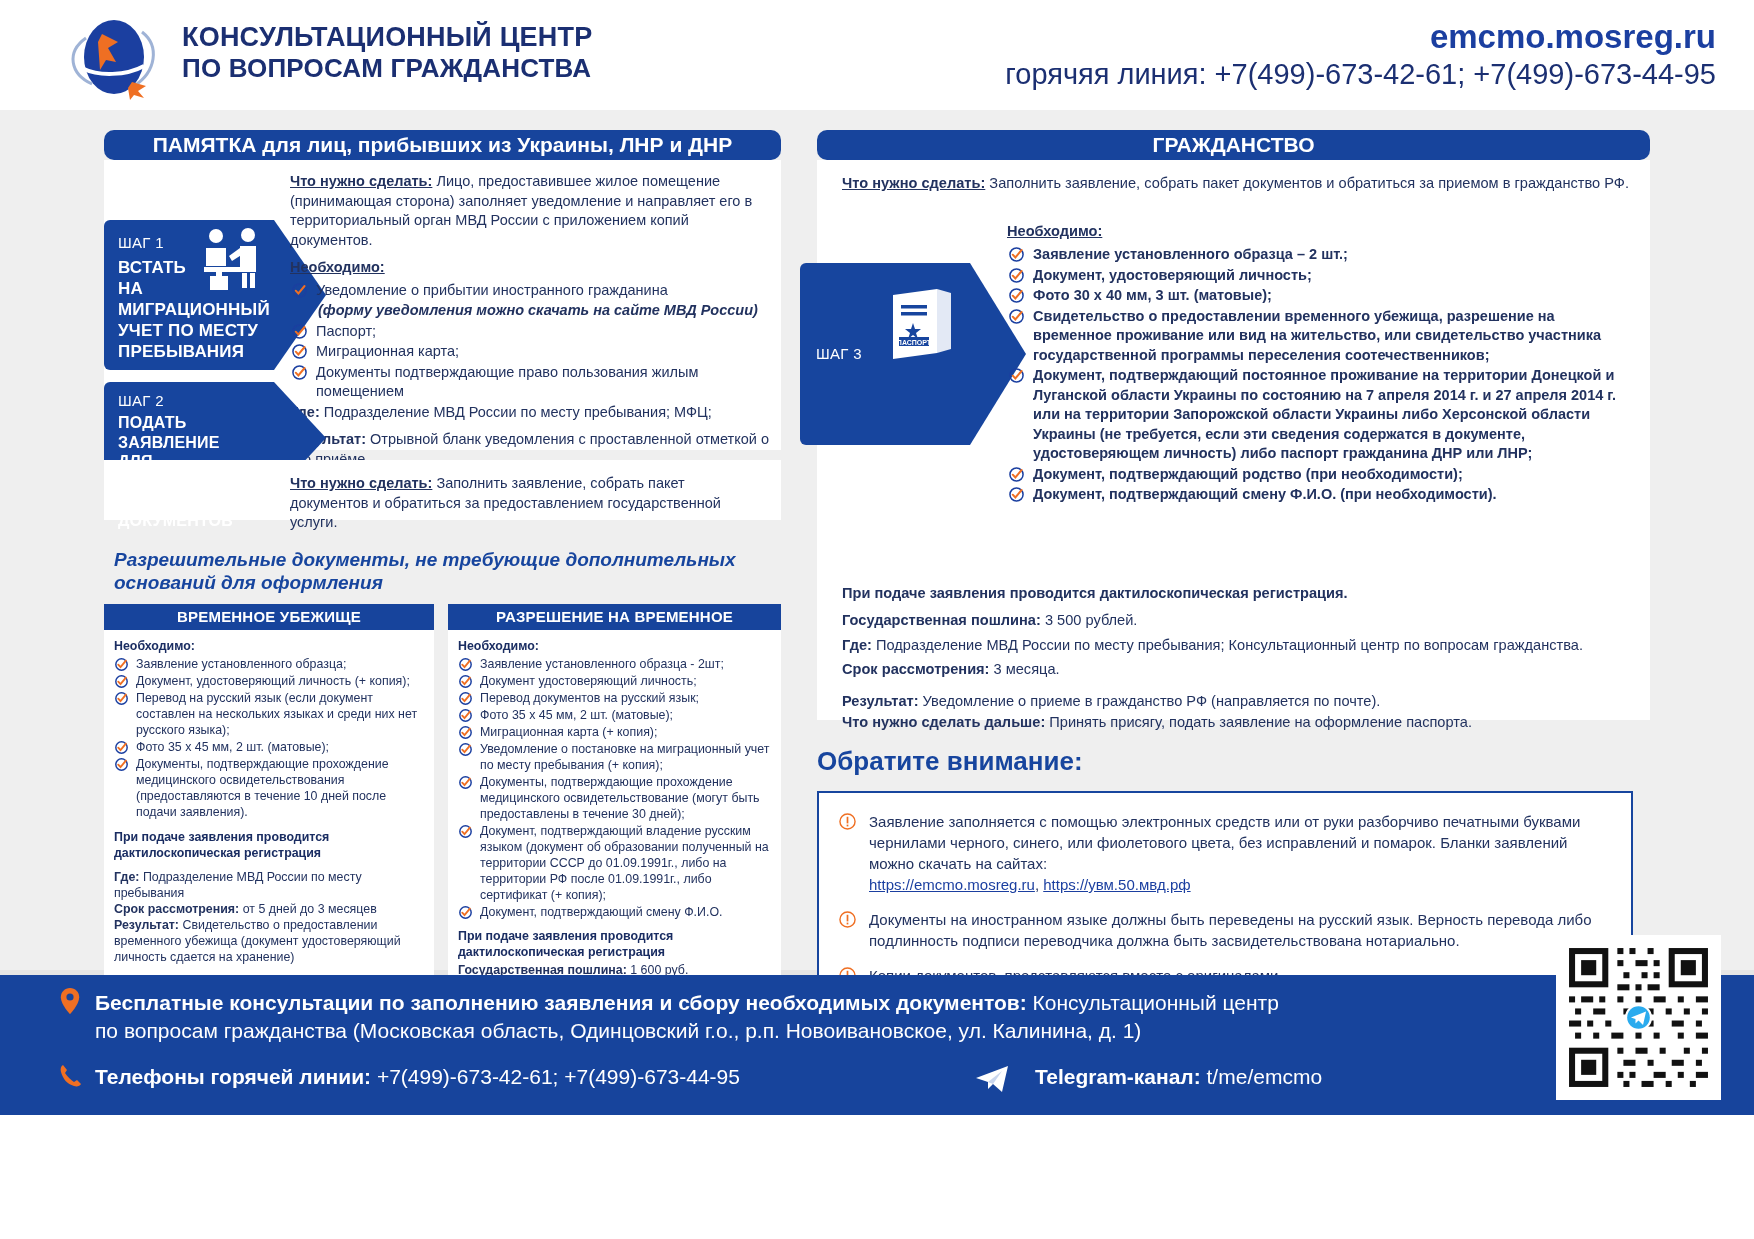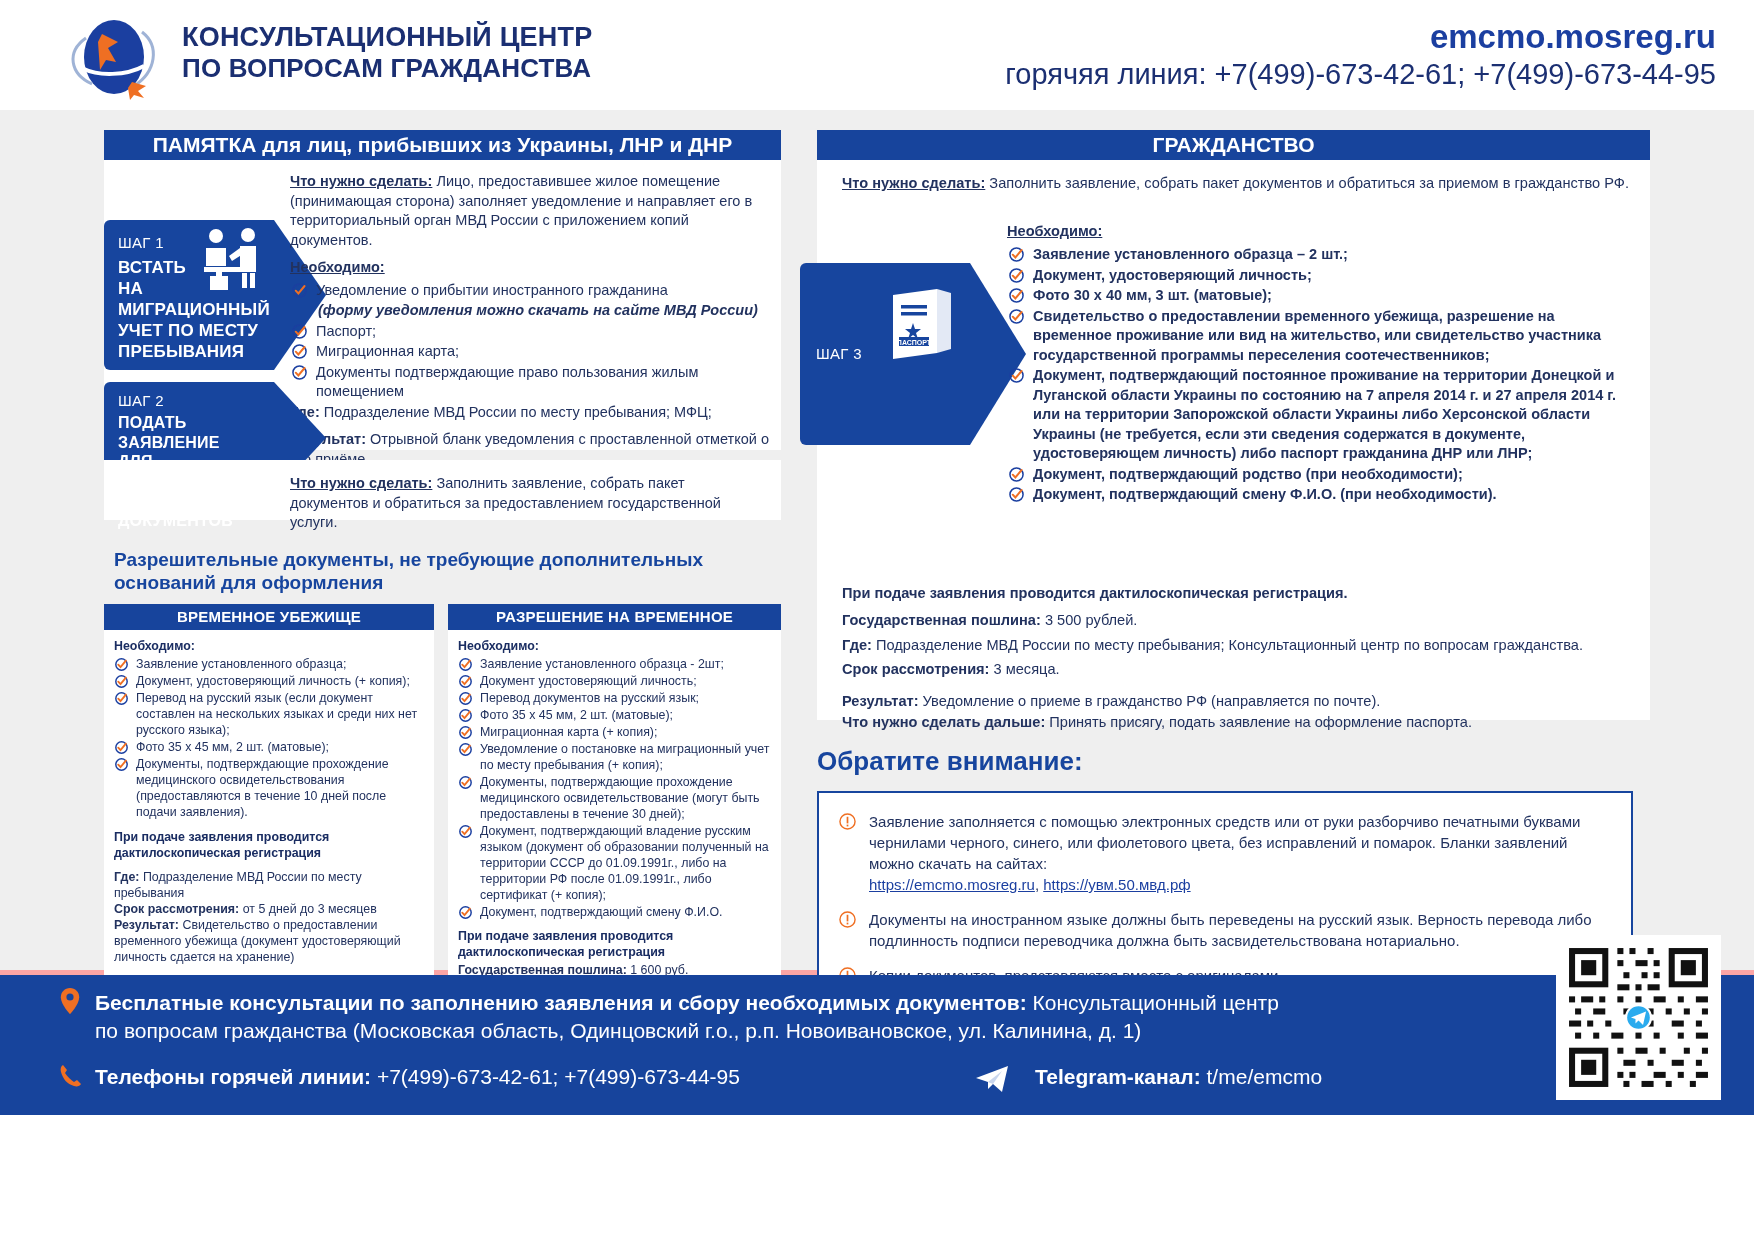--- a/index.html
+++ b/index.html
@@ -3,21 +3,21 @@
 <meta charset="utf-8">
 <style>
   * { box-sizing: border-box; margin: 0; padding: 0; }
   html, body {
     width: 1754px; height: 1239px;
     background: #ffffff;
     font-family: "Liberation Sans", "DejaVu Sans", sans-serif;
     color: #1a2d62;
     overflow: hidden;
   }
-  .page { position: relative; width: 1754px; height: 1239px; background:#fca5a5; }
+  .page { position: relative; width: 1754px; height: 1239px; background:#e5e5e5; }
 
   
   .header {
     position:absolute; left:0; top:0; width:1754px; height:110px;
     background:#ffffff;
   }
   .logo-wrap { position:absolute; left:56px; top:12px; width:120px; height:90px; }
   .brand-text { position:absolute; left:182px; top:22px; }
   .brand-line {
     font-weight:bold; color:#1b2f72; letter-spacing:0.2px;
@@ -35,21 +35,21 @@
 
   
   .grayfield {
     position:absolute; left:0; top:110px; width:1754px; height:860px;
     background:#efefef;
   }
 
   
   .panel-title {
     background:#17449c; color:#fff; text-align:center;
-    font-weight:bold; font-size:21px; line-height:30px; height:30px;
+    font-weight:bold; font-size:21px; line-height:30px; height:30px;border-radius:10px;
   }
 
   
   .left-panel { position:absolute; left:104px; top:130px; width:677px; }
   .lp-white { background:#fff; }
 
   .step-badge {
     position:absolute; background:#17459e; color:#fff;
     border-top-left-radius:6px; border-bottom-left-radius:6px;
   }
@@ -232,21 +232,21 @@
         <div style="position:absolute; right:-52px; top:0; width:0; height:0; border-top:56px solid transparent; border-bottom:56px solid transparent; border-left:52px solid #17459e;"></div>
       </div>
     </div>
 
     <div class="lp-white" style="position:relative; width:677px; height:60px; margin-top:10px;">
       <div class="body-text" style="position:absolute; left:186px; top:14px; width:470px;">
         <span class="u-bold">Что нужно сделать:</span><span> Заполнить заявление, собрать пакет документов и обратиться за предоставлением государственной услуги.</span>
       </div>
     </div>
 
-    <div class="sec-head" style="margin-top:28px; margin-left:10px; width:660px;">Разрешительные документы, не требующие дополнительных оснований для оформления</div>
+    <div class="sec-head" style="margin-top:28px; margin-left:10px; width:660px;font-style:italic;">Разрешительные документы, не требующие дополнительных оснований для оформления</div>
 
     <div style="display:flex; gap:14px; margin-top:10px;">
 
       <div class="col-box" style="width:330px;">
         <div class="col-head">ВРЕМЕННОЕ УБЕЖИЩЕ</div>
         <div class="col-body">
           <div class="mini-b">Необходимо:</div>
           <ul class="checks" style="margin-top:2px;">
             <li><span class="ck">
                   <svg viewBox="0 0 16 16" width="13" height="13">

